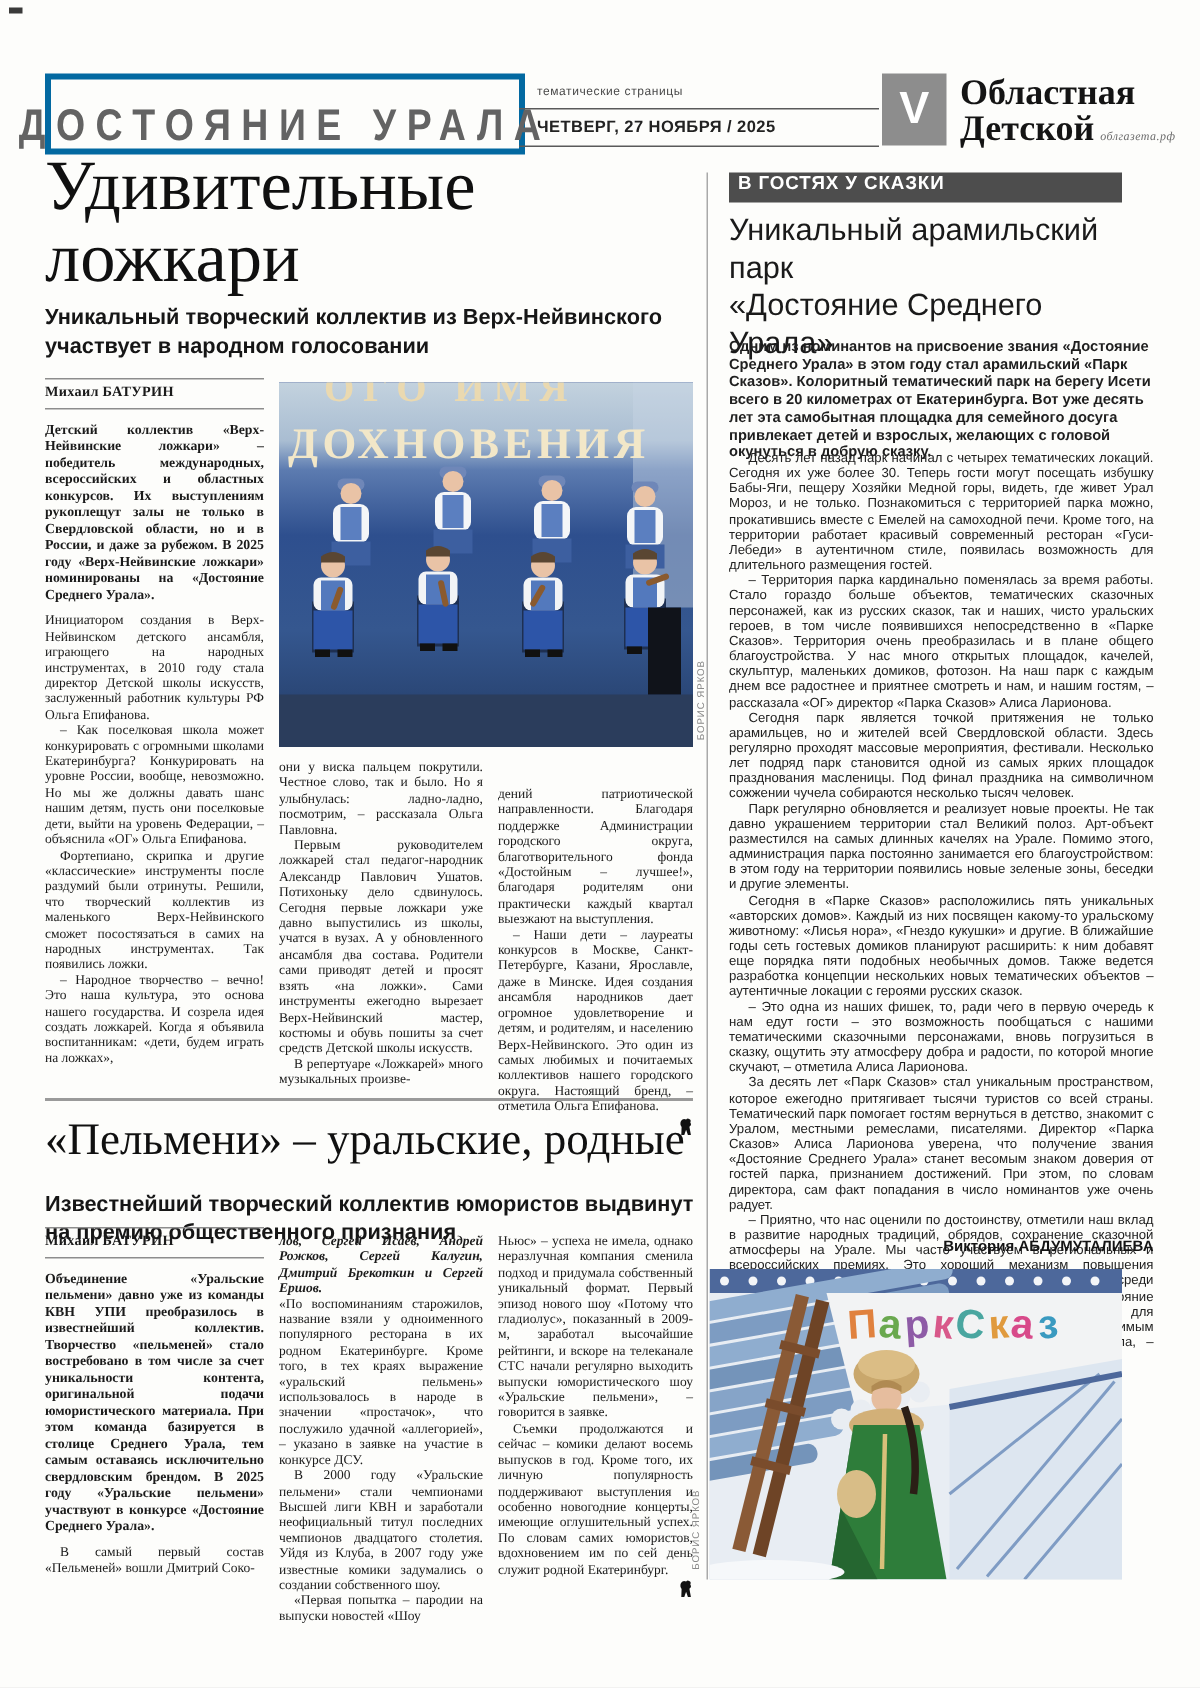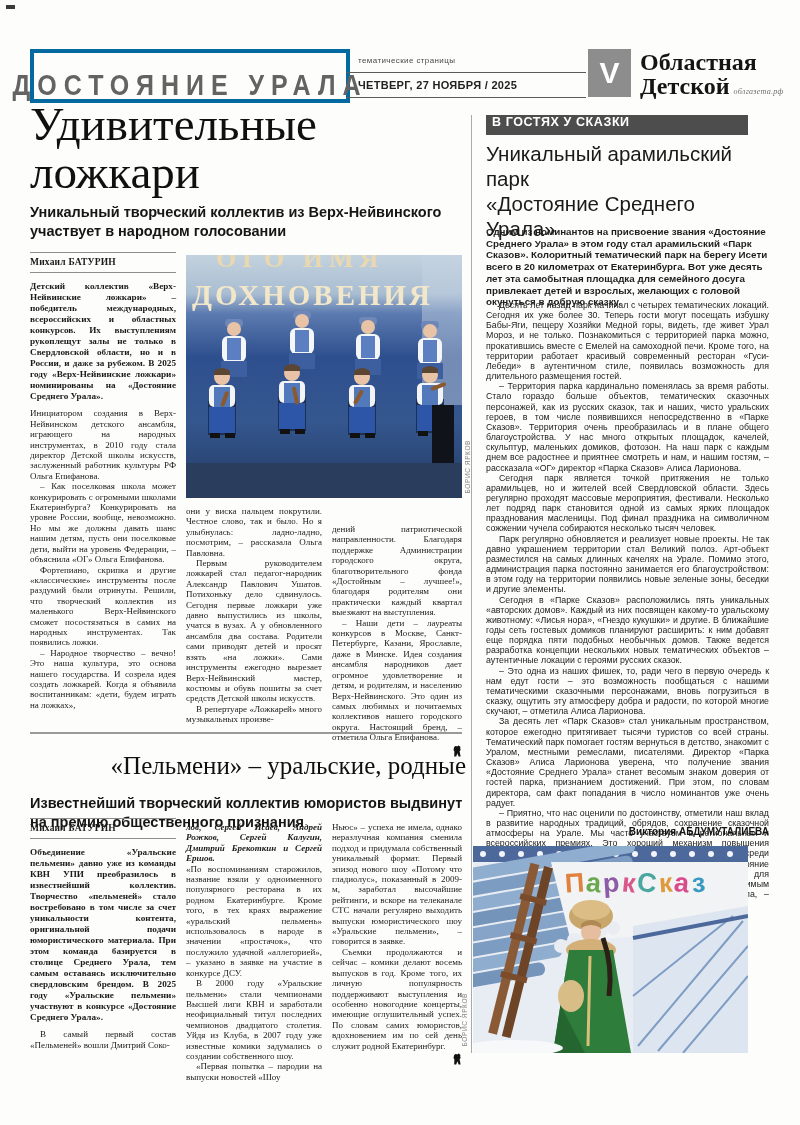--- a/index.html
+++ b/index.html
@@ -66,21 +66,21 @@
         font-family:"Liberation Sans",sans-serif;font-weight:700;font-size:10px;color:#141414;}
   .photo2{left:473px;top:846px;width:275px;height:207px;background:#dde5ee;overflow:hidden;}
   .photo2 .banner{position:absolute;left:92px;top:22px;font-family:"Liberation Sans",sans-serif;
         font-weight:700;font-size:27px;letter-spacing:2px;white-space:nowrap;}
   .photo2 .banner span{display:inline-block;}
   .photo2 .banner span:nth-child(even){transform:rotate(6deg);}
   .photo2 .banner span:nth-child(odd){transform:rotate(-4deg);}
 
   
   .a2-rule{left:30px;top:732px;width:432px;height:2px;background:#9a9a9a;}
-  .a2-headline{left:30px;top:740px;width:436px;font-size:25px;line-height:52px;color:#101010;text-align:right;}
+  .a2-headline{left:30px;top:740px;width:436px;font-size:30px;line-height:40px;color:#101010;}
   .a2-subhead{left:30px;top:794px;width:436px;font-family:"Liberation Sans",sans-serif;
         font-weight:700;font-size:14.5px;line-height:19px;color:#161616;}
   .a2-col1{left:30px;top:818px;width:146px;}
   .a2-col2{left:186px;top:822px;width:136px;}
   .a2-col3{left:332px;top:822px;width:130px;}
   .names-para{font-weight:700;font-style:italic;}
 
   svg text{font-family:"Liberation Serif","DejaVu Serif",serif;}
 </style>
 </head>

